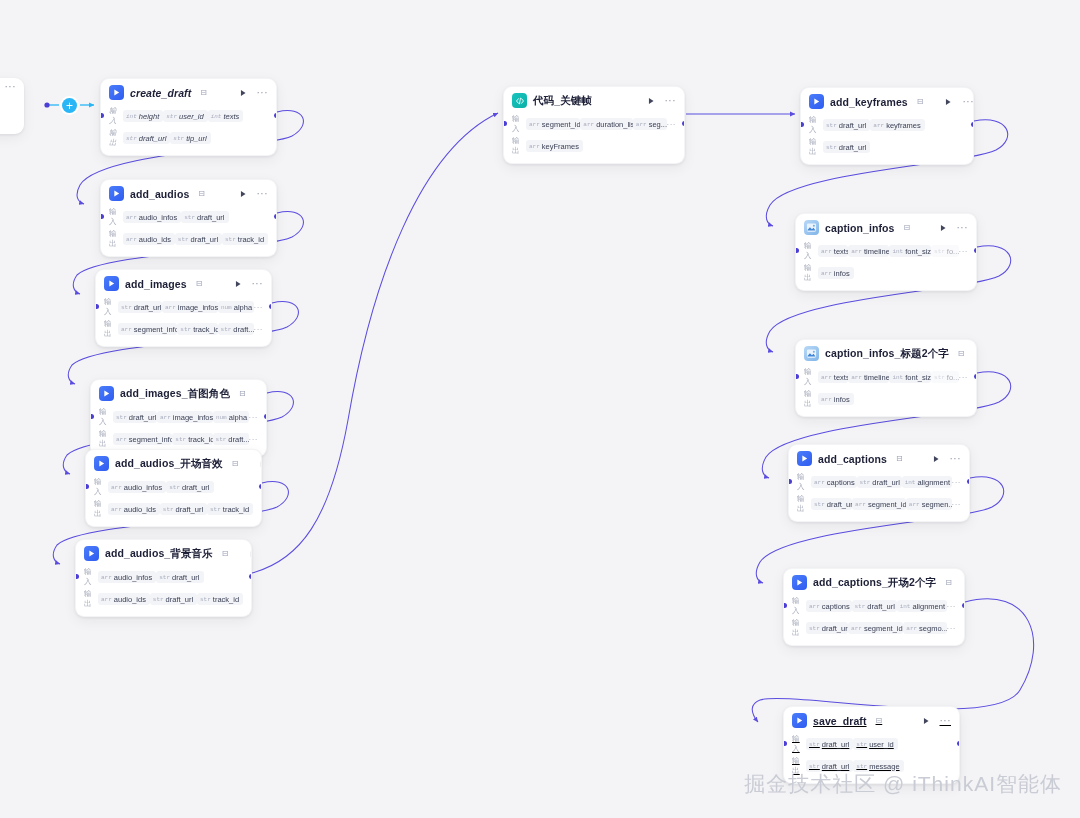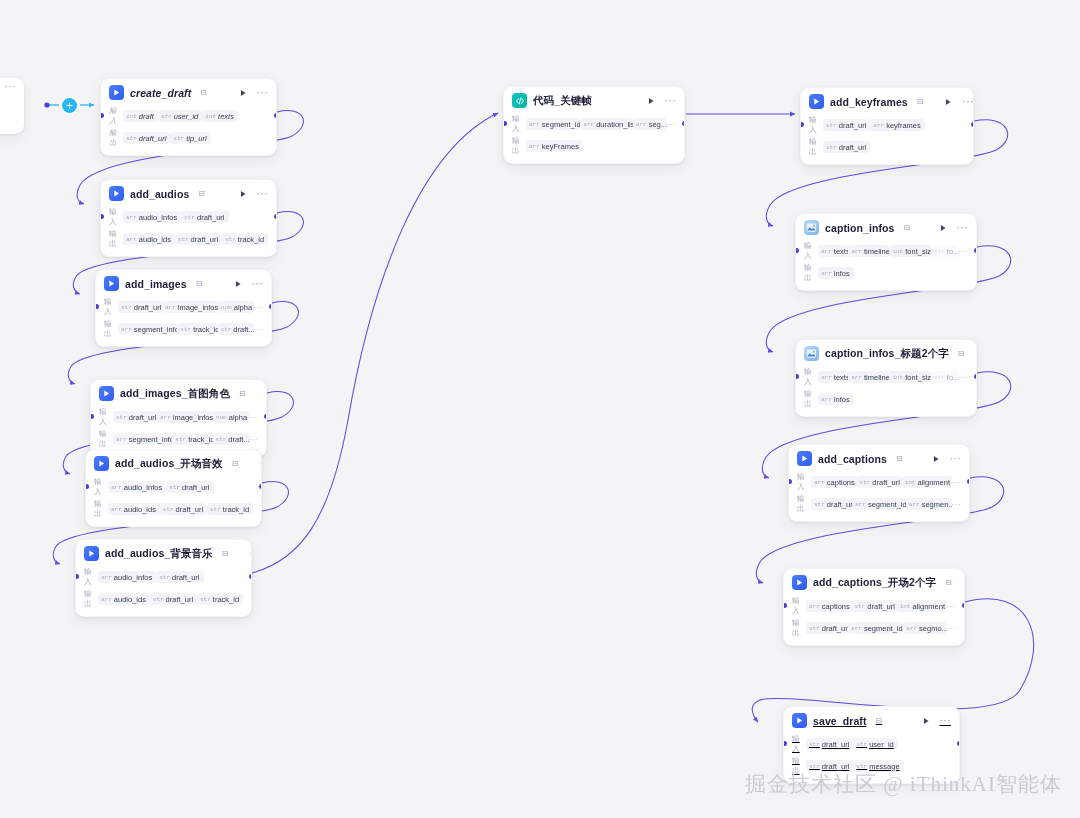--- a/index.html
+++ b/index.html
@@ -96,21 +96,21 @@
     background:#29b6f6;color:#fff;
     display:flex;align-items:center;justify-content:center;
     font-size:12px;line-height:12px;font-weight:400;
     box-shadow:0 0 0 2px #fff;
   }
 
   
   #watermark{
     position:absolute;right:18px;bottom:20px;
     font-size:21px;color:#c9ccd4;letter-spacing:1px;
-    font-family:Liberation Serif, serif;
+    font-family:Liberation Sans, sans-serif;
     white-space:nowrap;
   }
 </style>
 </head>
 <body>
 
 <div id="canvas">
 
   <svg id="edges" viewBox="0 0 1080 818" xmlns="http://www.w3.org/2000/svg">
     <defs>
@@ -170,21 +170,21 @@
               <path d="M2.4 1.4 L8.2 5 L2.4 8.6 Z" fill="#41465c"></path>
             </svg>
           </div>
           <div class="more-btn">···</div>
         </div>
         <div class="node-body">
           <div class="io-row">
             <div class="io-label">输入</div>
             <div class="chip">
               <span class="ty">int</span>
-              <span>draft</span>
+              <span>height</span>
             </div>
             <div class="chip">
               <span class="ty">str</span>
               <span>user_id</span>
             </div>
             <div class="chip">
               <span class="ty">int</span>
               <span>texts</span>
             </div>
           </div>

